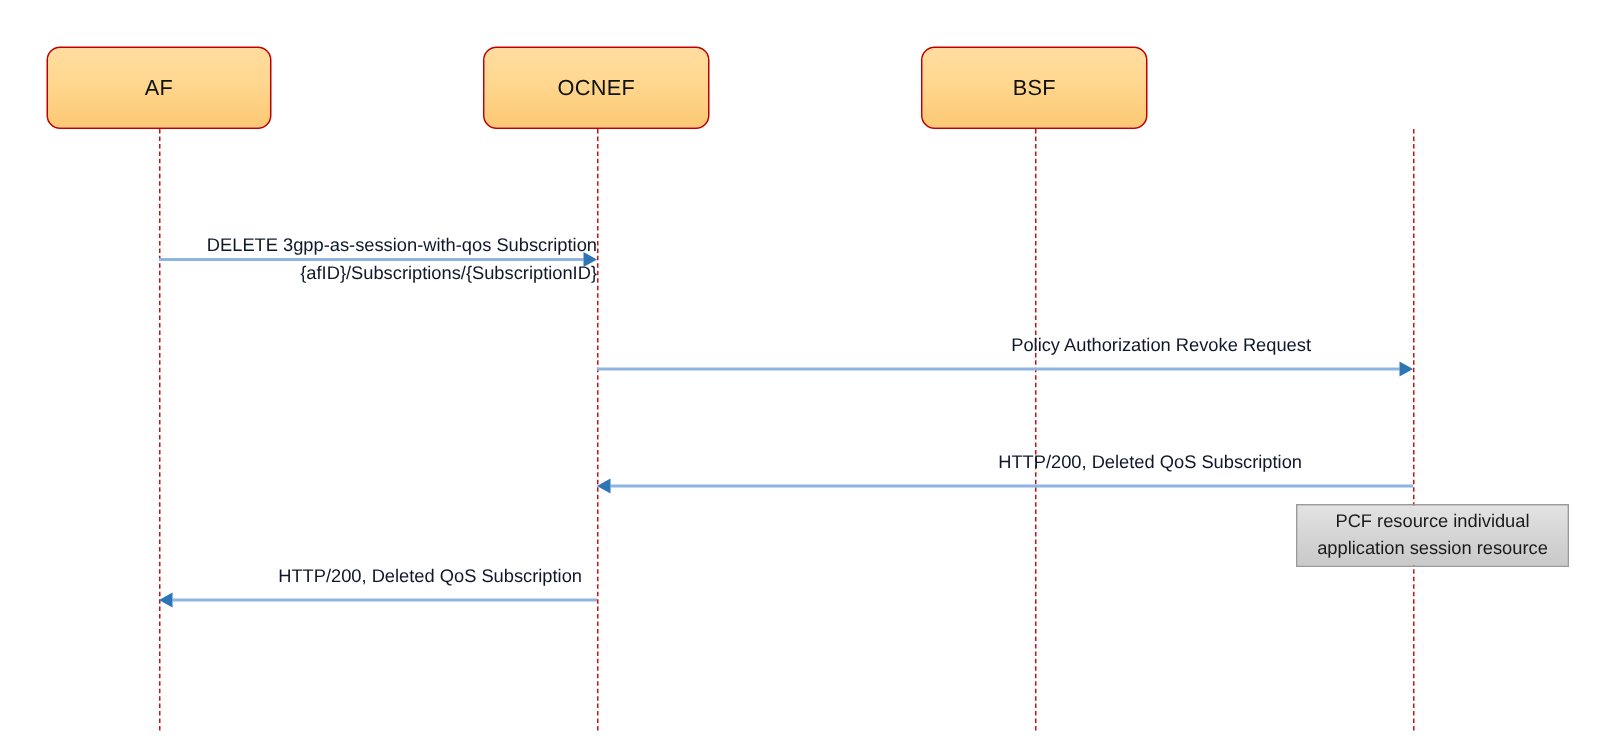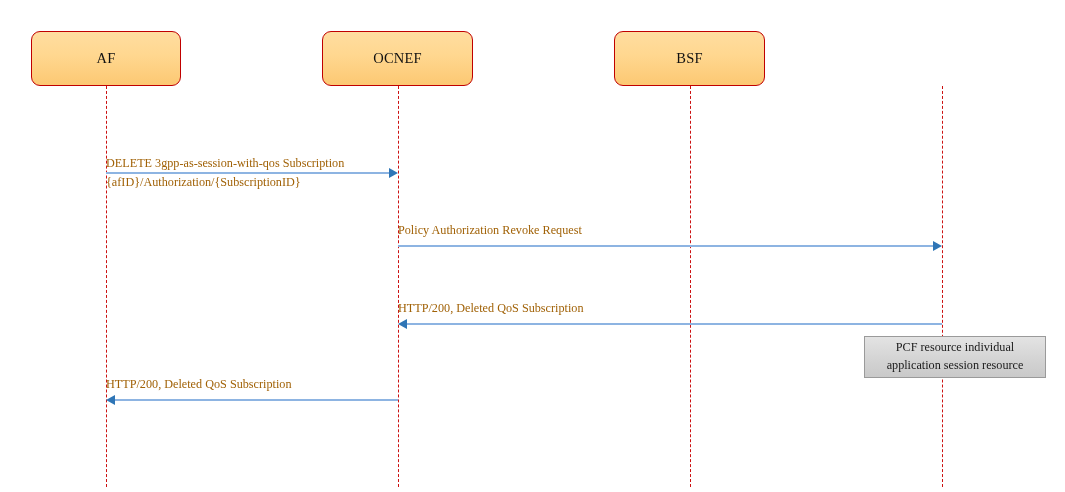--- a/index.html
+++ b/index.html
@@ -9,21 +9,20 @@
   }
   body {
     font-family: "Liberation Sans", sans-serif;
   }
   #canvas {
     position: relative;
     width: 1065px;
     height: 492px;
     background: #ffffff;
     overflow: hidden;
-    font-family: Liberation Serif, serif;
   }
 
   
   .actor-box {
     position: absolute;
     box-sizing: border-box;
     height: 55px;
     border: 1.6px solid #c00000;
     border-radius: 9px;
     background: linear-gradient(to bottom, #ffdda0 0%, #ffd78f 45%, #fcc873 100%);
@@ -69,23 +68,23 @@
     border-left: 9px solid #2e75b6;
   }
   .arrowhead.left {
     border-top: 5px solid transparent;
     border-bottom: 5px solid transparent;
     border-right: 9px solid #2e75b6;
   }
   .msg-label {
     position: absolute;
     font-size: 12.2px;
-    color: #a16207;
+    color: #0f172a;
     white-space: nowrap;
-    text-align: left;
+    text-align: right;
     line-height: 1.35;
   }
 
   
   .note-box {
     position: absolute;
     box-sizing: border-box;
     border: 1px solid #9a9a9a;
     background: linear-gradient(to bottom, #e3e3e3 0%, #d4d4d4 55%, #c9c9c9 100%);
     display: flex;
@@ -125,21 +124,21 @@
 
 
   <div class="msg" style="left:106px; top:172px; width:292px;">
     <div class="line" style="width:283px;"></div>
     <div class="arrowhead right" style="left:283px;"></div>
   </div>
   <div class="msg-label" style="left:106px; top:155px; width:292px;">
     <span>DELETE 3gpp-as-session-with-qos Subscription</span>
   </div>
   <div class="msg-label" style="left:106px; top:174px; width:292px;">
-    <span>{afID}/Authorization/{SubscriptionID}</span>
+    <span>{afID}/Subscriptions/{SubscriptionID}</span>
   </div>
 
   <div class="msg" style="left:398px; top:245px; width:544px;">
     <div class="line" style="width:535px;"></div>
     <div class="arrowhead right" style="left:535px;"></div>
   </div>
   <div class="msg-label" style="left:398px; top:222px; width:476px;">
     <span>Policy Authorization Revoke Request</span>
   </div>
 

